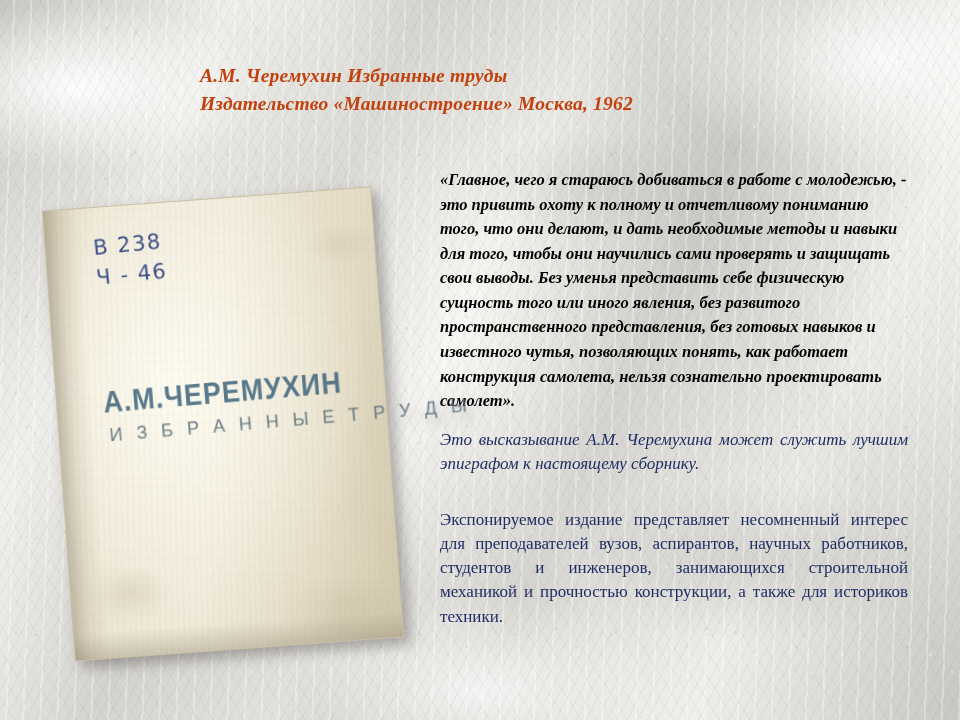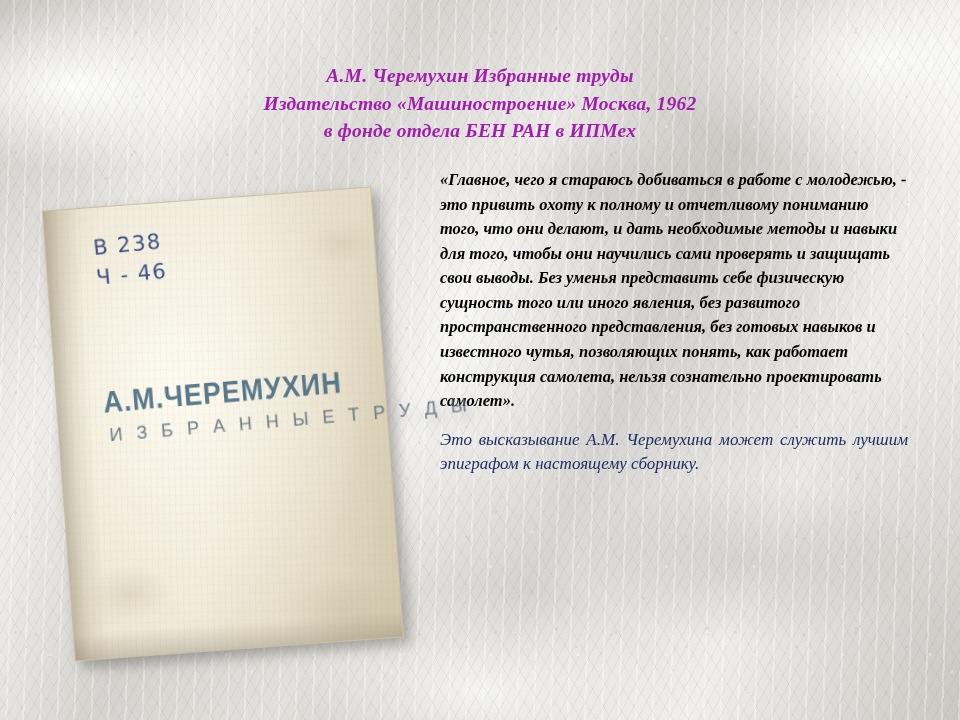--- a/index.html
+++ b/index.html
@@ -71,26 +71,26 @@
       radial-gradient(circle at 80% 80%, rgba(255,255,255,0.55) 0 1.3px, rgba(0,0,0,0) 1.8px);
     background-size: 120px 120px, 96px 96px, 150px 150px, 132px 132px, 110px 110px, 88px 88px, 140px 140px;
   }
 
   
   .heading {
     position: absolute;
     left: 200px;
     top: 62px;
     width: 560px;
-    text-align: center;
+    text-align: left;
     font-style: italic;
     font-weight: bold;
     font-size: 19.5px;
     line-height: 1.42;
-    color: #a21caf;
+    color: #c2410c;
     letter-spacing: 0.2px;
   }
   .heading div { white-space: nowrap; }
 
   
   .quote {
     position: absolute;
     left: 440px;
     top: 168px;
     width: 468px;
@@ -215,26 +215,26 @@
 
 <div class="slide">
 
   <div class="marble-base"></div>
   <div class="marble-veins"></div>
   <div class="marble-speckle"></div>
 
   <div class="heading">
     <div>А.М. Черемухин Избранные труды</div>
     <div>Издательство  «Машиностроение» Москва, 1962</div>
-    <div>в фонде отдела БЕН РАН в ИПМех</div>
   </div>
 
   <div class="quote">«Главное, чего я стараюсь добиваться в работе с молодежью, - это привить охоту к полному и отчетливому пониманию того, что они делают, и дать необходимые методы и навыки для того, чтобы они научились сами проверять и защищать свои выводы. Без уменья  представить себе физическую сущность того или иного явления, без развитого пространственного представления, без готовых навыков и известного чутья, позволяющих понять, как работает конструкция самолета, нельзя сознательно проектировать самолет».</div>
 
   <div class="body-par" id="par-1">Это высказывание А.М. Черемухина может служить лучшим эпиграфом к настоящему сборнику.</div>
+  <div class="body-par" id="par-2">Экспонируемое издание представляет несомненный интерес для преподавателей вузов, аспирантов, научных работников, студентов и инженеров, занимающихся строительной механикой и прочностью конструкции, а также для историков техники.</div>
 
   <div class="book-photo">
     <div class="book-inner">
       <div class="book-grain"></div>
       <div class="book-stains"></div>
       <div class="book-spine"></div>
       <div class="book-edge-bottom"></div>
 
       <div class="shelfmark">
         <div>В 238</div>

